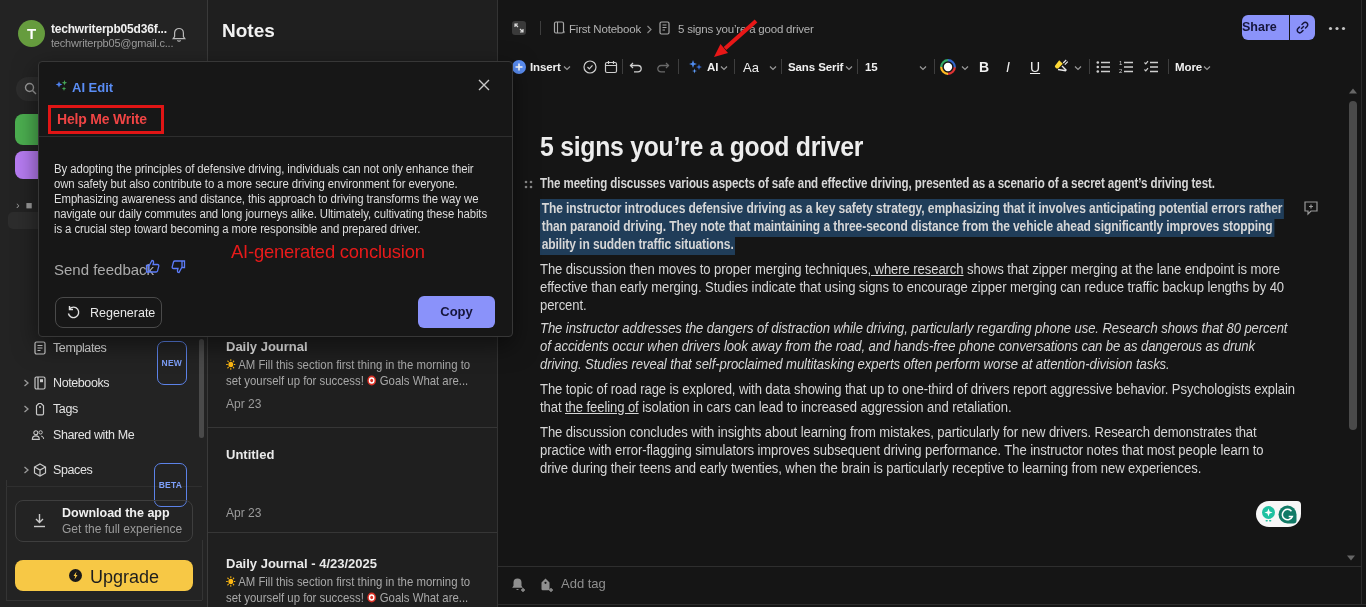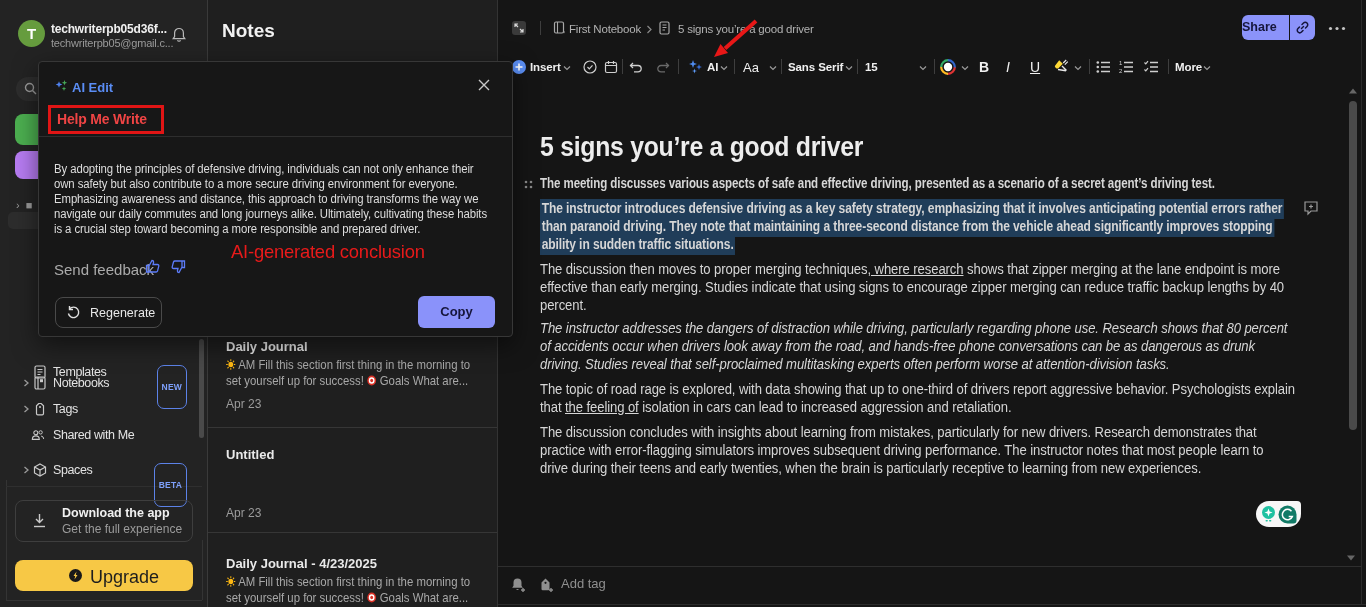--- a/index.html
+++ b/index.html
@@ -87,21 +87,21 @@
   <div class="abs greenbtn"></div>
   <div class="abs purplebtn"></div>
   <div class="abs" style="left:16px;top:199px;width:180px;height:14px;color:#9a9a9a;font-size:11px;">›&nbsp;&nbsp;■</div>
   <div class="abs selrow"></div>
   <div class="abs frameL"></div>
   <div class="abs" style="left:6px;top:486px;width:196px;height:1px;background:#2f2f2f;"></div>
   <div class="abs frameB"></div>
   <div class="abs frameR"></div>
   <div class="abs" id="sbscroll"></div>
 
-  <div class="abs navrow" style="top:336px;margin-top:24px;">
+  <div class="abs navrow" style="top:336px;">
     <svg class="navicon" viewBox="0 0 14 14">
         <rect x="2" y="1" width="10" height="12" rx="1.5" fill="none" stroke="#c9c9c9" stroke-width="1.2"></rect>
         <path d="M4.5 4.5 h5 M4.5 7 h5 M4.5 9.5 h3" stroke="#c9c9c9" stroke-width="1.1"></path>
       </svg>
     <span class="navlabel">Templates</span>
       <span class="badge">NEW</span>
   </div>
   <div class="abs navrow" style="top:371px;">
     <svg class="navchev" viewBox="0 0 8 8">
         <path d="M2.5 1 L6 4 L2.5 7" fill="none" stroke="#9a9a9a" stroke-width="1.3"></path>

